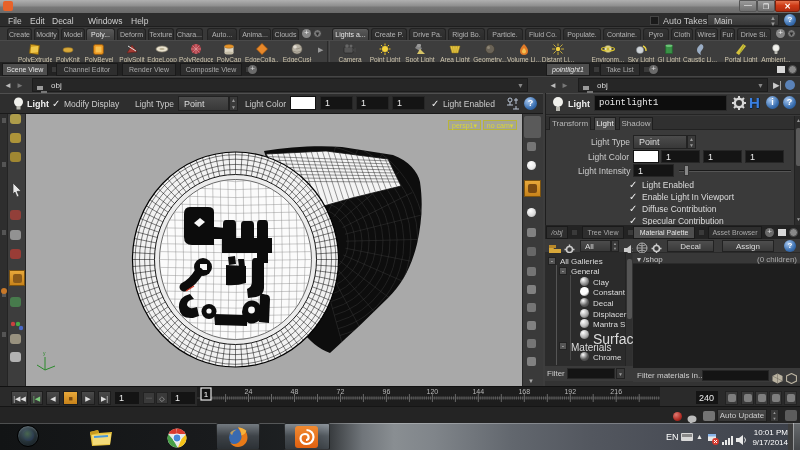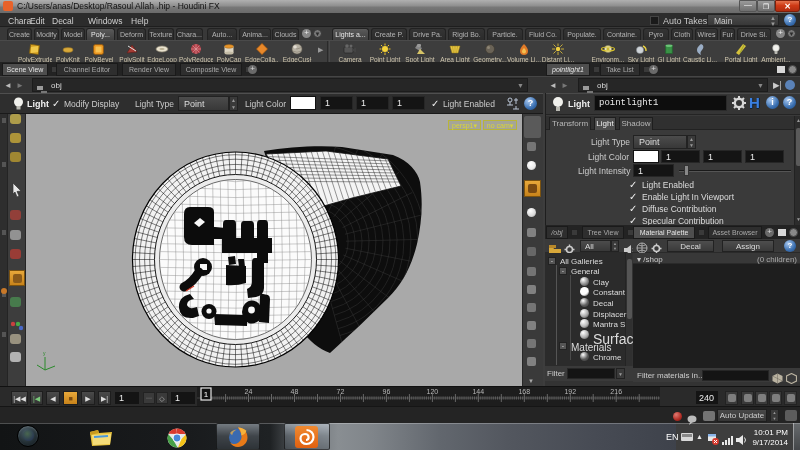--- a/index.html
+++ b/index.html
@@ -1,26 +1,25 @@
 <!DOCTYPE html>
 <html><head><meta charset="utf-8"><style>
 *{margin:0;padding:0;box-sizing:border-box}
 body{width:800px;height:450px;overflow:hidden;position:relative;font-family:"Liberation Sans",sans-serif;background:#3d3d3d}
 .abs{position:absolute}
 .tx{position:absolute;white-space:nowrap}
 </style></head><body>
 <div class="abs" style="left:0;top:0;width:800px;height:13px;background:linear-gradient(#b0b0b0,#8f8f8f 45%,#787878 55%,#6a6a6a)">
     <div class="abs" style="left:3px;top:1px;width:10px;height:10px;background:#e8622a;border-radius:2px"></div>
-    <div class="tx" style="left:17px;top:1px;font-size:8.5px;color:#111">C:/Users/anas/Desktop/Rasoul Allah .hip - Houdini FX</div>
     <div class="abs" style="left:739px;top:0;width:18px;height:12px;background:linear-gradient(#9a9a9a,#6e6e6e);border:1px solid #555;border-radius:0 0 2px 2px;color:#fff;font-size:8px;text-align:center;line-height:8px">—</div>
     <div class="abs" style="left:757px;top:0;width:18px;height:12px;background:linear-gradient(#9a9a9a,#6e6e6e);border:1px solid #555;border-radius:0 0 2px 2px;color:#fff;font-size:7px;text-align:center;line-height:11px">❐</div>
     <div class="abs" style="left:775px;top:0;width:25px;height:12px;background:linear-gradient(#e4724d,#cf3a16 45%,#b02c10);border:1px solid #7d1f0a;border-radius:0 0 3px 2px;color:#fff;font-size:8px;font-weight:bold;text-align:center;line-height:11px">✕</div>
   </div>
 <div class="abs" style="left:0;top:13px;width:800px;height:14px;background:#2c2c2c;border-bottom:1px solid #1e1e1e">
-    <div class="tx" style="left:8px;top:3px;font-size:8.5px;color:#cfcfcf">Chara</div>
+    <div class="tx" style="left:8px;top:3px;font-size:8.5px;color:#cfcfcf">File</div>
     <div class="tx" style="left:30px;top:3px;font-size:8.5px;color:#cfcfcf">Edit</div>
     <div class="tx" style="left:52px;top:3px;font-size:8.5px;color:#cfcfcf">Decal</div>
     <div class="tx" style="left:88px;top:3px;font-size:8.5px;color:#cfcfcf">Windows</div>
     <div class="tx" style="left:131px;top:3px;font-size:8.5px;color:#cfcfcf">Help</div>
     <div class="abs" style="left:650px;top:3px;width:9px;height:9px;background:#1a1a1a;border:1px solid #444"></div>
     <div class="tx" style="left:663px;top:3px;font-size:9px;color:#c8c8c8">Auto Takes</div>
     <div class="abs" style="left:707px;top:1px;width:72px;height:12px;background:linear-gradient(#4a4a4a,#383838);border:1px solid #242424">
       <div class="tx" style="left:6px;top:1px;font-size:8.5px;color:#ccc">Main</div>
       <div class="tx" style="left:62px;top:0px;font-size:6px;color:#999">▲<br>▼</div>
     </div>
@@ -526,21 +525,21 @@
     <div class="abs" style="left:673px;top:5px;width:9px;height:9px;border-radius:50%;background:radial-gradient(circle at 35% 30%,#e07a72,#b02c24 60%,#701410)"></div>
     <div class="abs" style="left:687px;top:4px;width:12px;height:10px"><svg width="12" height="10">
         <ellipse cx="5" cy="4" rx="4.5" ry="3.5" fill="#bbb"></ellipse>
         <path d="M3 7 L2 10 L6 7Z" fill="#bbb"></path>
       </svg></div>
     <div class="abs" style="left:703px;top:4px;width:12px;height:10px;background:#888;border-radius:2px;opacity:0.8"></div>
     <div class="abs" style="left:717px;top:2px;width:50px;height:13px;background:linear-gradient(#484848,#363636);border:1px solid #1e1e1e;color:#ccc;font-size:8px;text-align:center;line-height:12px">Auto Update</div>
     <div class="abs" style="left:770px;top:2px;width:9px;height:13px;background:#3a3a3a;border:1px solid #222;color:#999;font-size:4px;text-align:center;line-height:6px">▲<br>▼</div>
     <div class="abs" style="left:785px;top:3px;width:12px;height:11px;background:#6a6a6a;border-radius:2px;opacity:0.8"></div>
   </div>
-<div class="abs" style="left:0;top:423px;width:676px;height:27px;background:linear-gradient(90deg,#121415 0%,#191b1d 28%,#1f2224 40%,#70757a 46%,#898e92 50%,#80858a 55%,#62676e 65%,#53575f 75%,#474b54 88%,#3e424b 100%)">
+<div class="abs" style="left:0;top:423px;width:788px;height:27px;background:linear-gradient(90deg,#121415 0%,#191b1d 28%,#1f2224 40%,#70757a 46%,#898e92 50%,#80858a 55%,#62676e 65%,#53575f 75%,#474b54 88%,#3e424b 100%)">
     <div class="abs" style="left:0;top:0;width:800px;height:1px;background:rgba(255,255,255,0.25)"></div>
     <div class="abs" style="left:17px;top:2px;width:22px;height:22px;border-radius:50%;background:radial-gradient(circle at 42% 32%,#4a5e68,#243036 55%,#10161a);border:1px solid #000;box-shadow:inset 0 1px 2px rgba(255,255,255,0.25)">
       <div class="abs" style="left:5px;top:4px;width:11px;height:11px;background:radial-gradient(circle at 40% 35%,#4a6a4a,#2a3a56 70%);border-radius:50%;opacity:0.8"></div>
     </div>
     <div class="abs" style="left:86px;top:3px;width:30px;height:21px"><svg width="30" height="21">
         <path d="M4 6 L12 4 L13 7 L26 6 L24 19 L6 20 Z" fill="#e8c23a"></path>
         <path d="M4 6 L12 4 L13 7 L4 9Z" fill="#c89a1e"></path>
         <path d="M6 9 L25 8 L24 18 L7 19Z" fill="#f4dc7a"></path>
         <path d="M8 11 L22 10" stroke="#4a98d8" stroke-width="2"></path>
       </svg></div>

